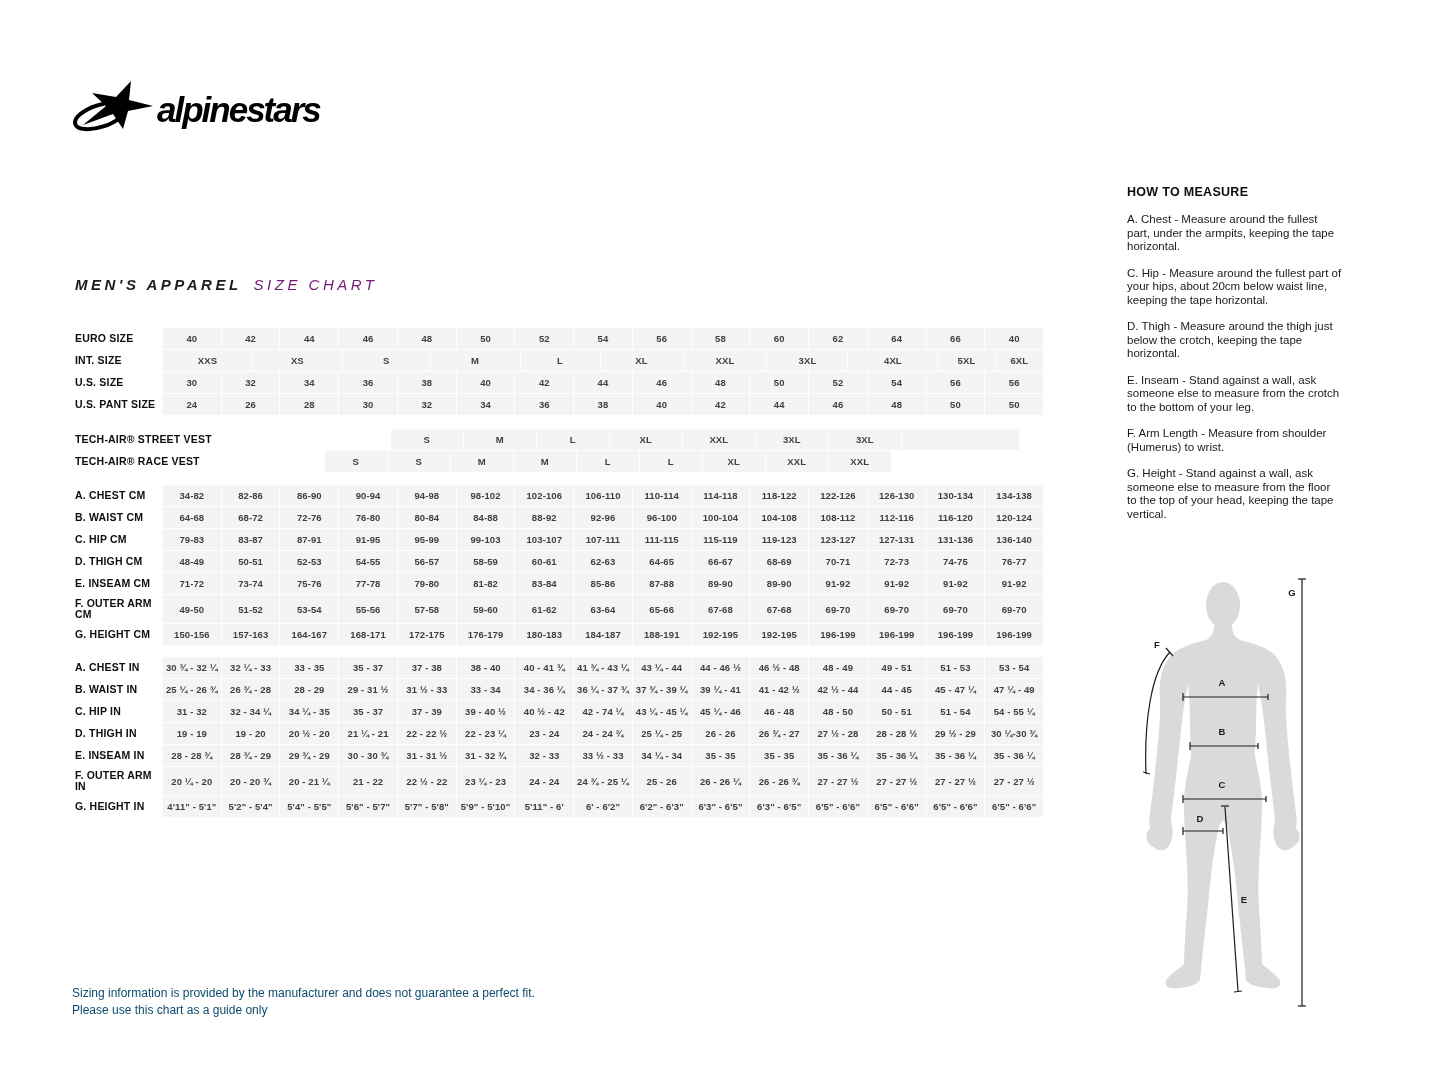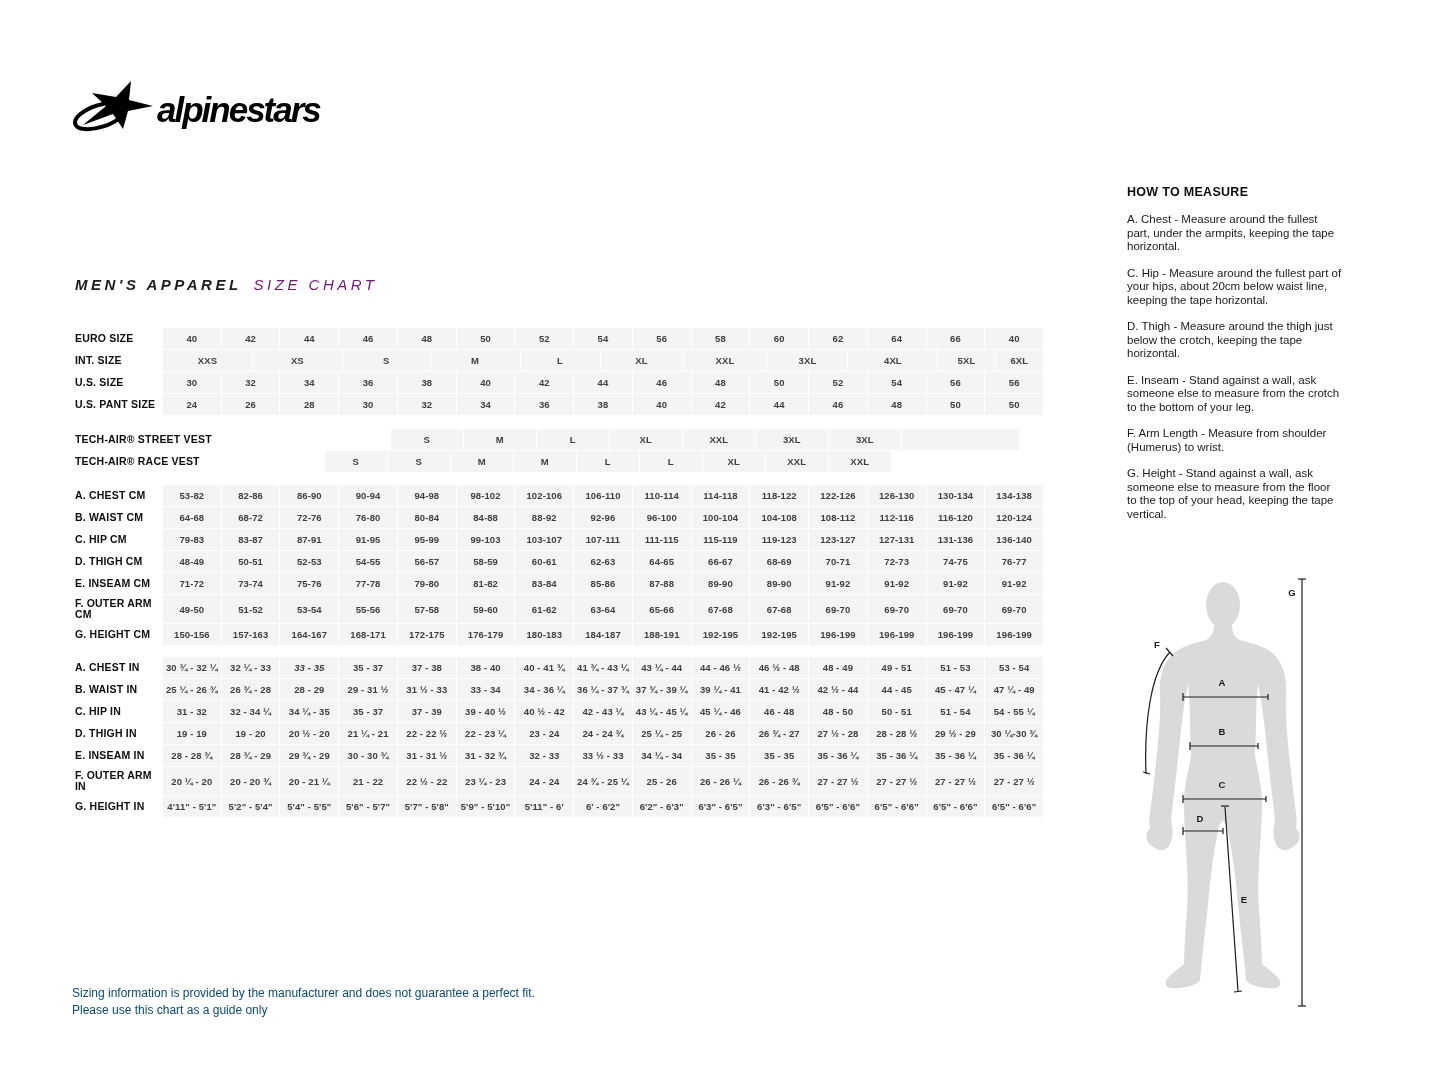--- a/index.html
+++ b/index.html
@@ -156,21 +156,21 @@
           <div class="cell" style="flex: 0 0 62px;">L</div>
           <div class="cell" style="flex: 0 0 62px;">XL</div>
           <div class="cell" style="flex: 0 0 62px;">XXL</div>
           <div class="cell" style="flex: 0 0 62px;">XXL</div>
           <div class="cell blank" style="flex: 1 1 0px;"></div>
         </div>
       </div>
       <div class="srow gap13" style="height: 21px;">
         <div class="row-label">A. CHEST CM</div>
         <div class="cells">
-          <div class="cell" style="flex: 1 1 0px;">53-82</div>
+          <div class="cell" style="flex: 1 1 0px;">34-82</div>
           <div class="cell" style="flex: 1 1 0px;">82-86</div>
           <div class="cell" style="flex: 1 1 0px;">86-90</div>
           <div class="cell" style="flex: 1 1 0px;">90-94</div>
           <div class="cell" style="flex: 1 1 0px;">94-98</div>
           <div class="cell" style="flex: 1 1 0px;">98-102</div>
           <div class="cell" style="flex: 1 1 0px;">102-106</div>
           <div class="cell" style="flex: 1 1 0px;">106-110</div>
           <div class="cell" style="flex: 1 1 0px;">110-114</div>
           <div class="cell" style="flex: 1 1 0px;">114-118</div>
           <div class="cell" style="flex: 1 1 0px;">118-122</div>
@@ -298,21 +298,21 @@
           <div class="cell" style="flex: 1 1 0px;">196-199</div>
           <div class="cell" style="flex: 1 1 0px;">196-199</div>
           <div class="cell" style="flex: 1 1 0px;">196-199</div>
         </div>
       </div>
       <div class="srow gap12" style="height: 21px;">
         <div class="row-label">A. CHEST IN</div>
         <div class="cells">
           <div class="cell" style="flex: 1 1 0px;">30 ¾ - 32 ¼</div>
           <div class="cell" style="flex: 1 1 0px;">32 ¼ - 33</div>
-          <div class="cell" style="flex: 1 1 0px; font-style: italic;">33 - 35</div>
+          <div class="cell" style="flex: 1 1 0px;">33 - 35</div>
           <div class="cell" style="flex: 1 1 0px;">35 - 37</div>
           <div class="cell" style="flex: 1 1 0px;">37 - 38</div>
           <div class="cell" style="flex: 1 1 0px;">38 - 40</div>
           <div class="cell" style="flex: 1 1 0px;">40 - 41 ¾</div>
           <div class="cell" style="flex: 1 1 0px;">41 ¾ - 43 ¼</div>
           <div class="cell" style="flex: 1 1 0px;">43 ¼ - 44</div>
           <div class="cell" style="flex: 1 1 0px;">44 - 46 ½</div>
           <div class="cell" style="flex: 1 1 0px;">46 ½ - 48</div>
           <div class="cell" style="flex: 1 1 0px;">48 - 49</div>
           <div class="cell" style="flex: 1 1 0px;">49 - 51</div>
@@ -343,21 +343,21 @@
       <div class="srow" style="height: 21px;">
         <div class="row-label">C. HIP IN</div>
         <div class="cells">
           <div class="cell" style="flex: 1 1 0px;">31 - 32</div>
           <div class="cell" style="flex: 1 1 0px;">32 - 34 ¼</div>
           <div class="cell" style="flex: 1 1 0px;">34 ¼ - 35</div>
           <div class="cell" style="flex: 1 1 0px;">35 - 37</div>
           <div class="cell" style="flex: 1 1 0px;">37 - 39</div>
           <div class="cell" style="flex: 1 1 0px;">39 - 40 ½</div>
           <div class="cell" style="flex: 1 1 0px;">40 ½ - 42</div>
-          <div class="cell" style="flex: 1 1 0px;">42 - 43 ¼</div>
+          <div class="cell" style="flex: 1 1 0px;">42 - 74 ¼</div>
           <div class="cell" style="flex: 1 1 0px;">43 ¼ - 45 ¼</div>
           <div class="cell" style="flex: 1 1 0px;">45 ¼ - 46</div>
           <div class="cell" style="flex: 1 1 0px;">46 - 48</div>
           <div class="cell" style="flex: 1 1 0px;">48 - 50</div>
           <div class="cell" style="flex: 1 1 0px;">50 - 51</div>
           <div class="cell" style="flex: 1 1 0px;">51 - 54</div>
           <div class="cell" style="flex: 1 1 0px;">54 - 55 ¼</div>
         </div>
       </div>
       <div class="srow" style="height: 21px;">

